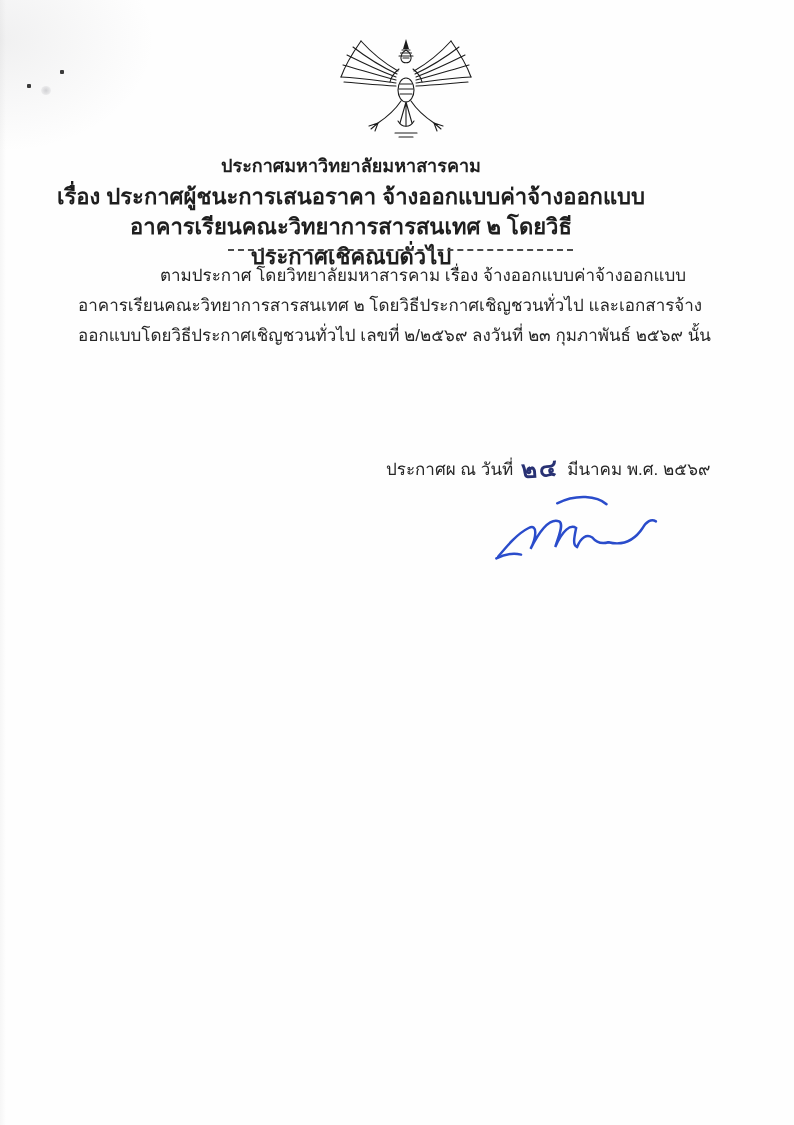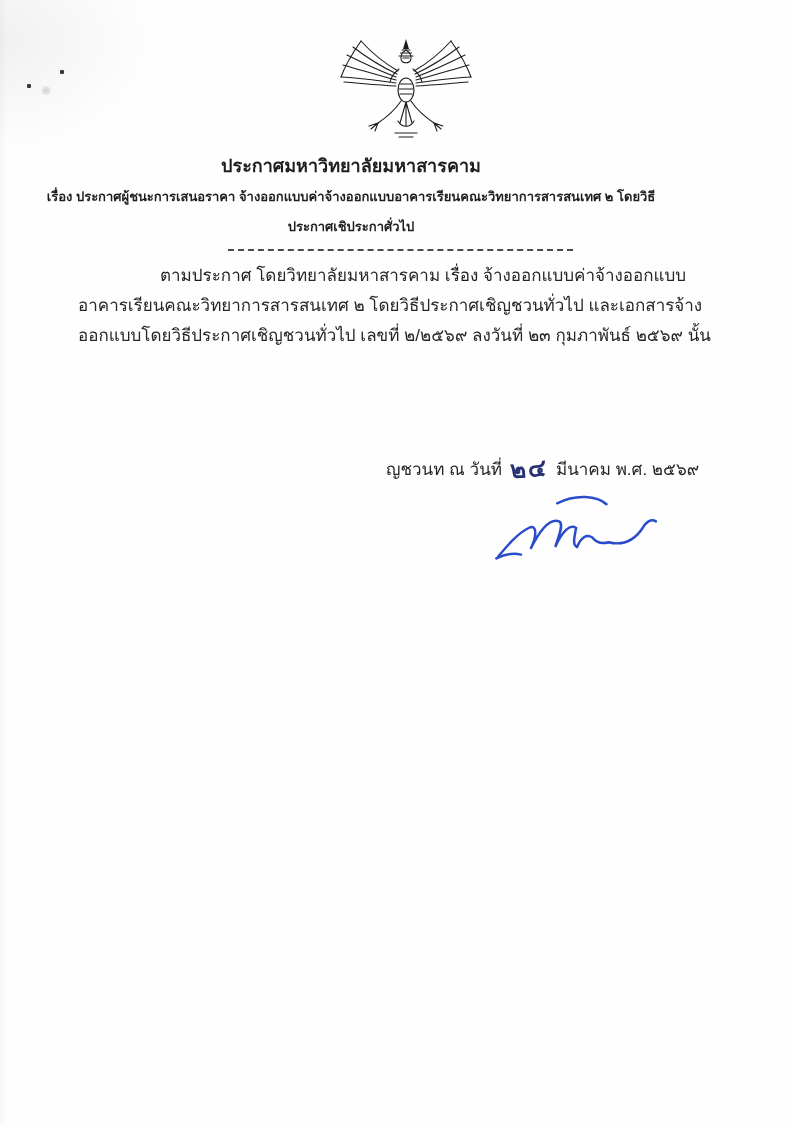--- a/index.html
+++ b/index.html
@@ -19,21 +19,21 @@
       #fefefe;
   }
   .speck{position:absolute;background:#3a3a3a;border-radius:1px;}
   .smudge{position:absolute;width:10px;height:9px;border-radius:50%;
     background:radial-gradient(circle,rgba(90,90,100,0.25),rgba(255,255,255,0));}
 
   .emblem{position:absolute;left:336px;top:36px;width:140px;height:114px;}
 
   .header{position:absolute;left:0;top:150px;width:702px;text-align:center;}
   .header .org{font-size:18px;font-weight:bold;line-height:32px;color:#1e1e1e;}
-  .header .subject{font-size:13px;font-weight:bold;line-height:30px;color:#1e1e1e;padding:0 40px;}
+  .header .subject{font-size:22px;font-weight:bold;line-height:30px;color:#1e1e1e;padding:0 40px;}
 
   .divider{position:absolute;left:228px;top:249px;width:345px;height:0;
     border-top:2px dashed #4b4b4b;}
 
   .bodytext{position:absolute;left:78px;top:261px;width:648px;
     font-size:17px;line-height:30px;color:#262626;}
   .bodytext p{margin:0;text-indent:82px;}
   .b{font-weight:normal;color:#1d1d1d;}
 
   .dateline{position:absolute;left:386px;top:447px;width:360px;
@@ -99,31 +99,31 @@
 
       <path d="M70,65 L64,86 M70,65 L70,89 M70,65 L76,86"></path>
       <path d="M62,84 C66,91 74,91 78,84"></path>
       <path d="M59,96 h22 M63,100 h14"></path>
     </svg>
   </div>
 
   <div class="header">
     <div class="org">ประกาศมหาวิทยาลัยมหาสารคาม</div>
     <div class="subject">เรื่อง ประกาศผู้ชนะการเสนอราคา จ้างออกแบบค่าจ้างออกแบบอาคารเรียนคณะวิทยาการสารสนเทศ ๒ โดยวิธี</div>
-    <div class="subject">ประกาศเชิประกาศั่วไป</div>
+    <div class="subject">ประกาศเชิคณบดั่วไป</div>
   </div>
 
   <div class="divider"></div>
 
   <div class="bodytext">
     <p><span class="b">ตามประกาศ</span><span> โดยวิทยาลัยมหาสารคาม </span><span class="b">เรื่อง</span><span> จ้างออกแบบค่าจ้างออกแบบอาคารเรียนคณะวิทยาการสารสนเทศ ๒ โดยวิธีประกาศเชิญชวนทั่วไป และเอกสารจ้างออกแบบโดยวิธีประกาศเชิญชวนทั่วไป เลขที่ ๒/๒๕๖๙ ลงวันที่ ๒๓ กุมภาพันธ์ ๒๕๖๙ </span><span class="b">นั้น</span></p>
   </div>
 
   <div class="dateline">
-    <span>ญชวนท ณ วันที่</span><span class="hw-date">๒๔</span><span>มีนาคม พ.ศ. ๒๕๖๙</span>
+    <span>ประกาศผ ณ วันที่</span><span class="hw-date">๒๔</span><span>มีนาคม พ.ศ. ๒๕๖๙</span>
   </div>
 
   <div class="signature">
     <svg viewBox="0 0 190 80" width="182" height="76" fill="none" stroke="#2a4ccb" stroke-width="2.6" stroke-linecap="round">
       <path d="M72,14 C92,4 114,6 124,15"></path>
       <path d="M10,70 C20,58 30,46 42,40 C52,35 50,50 44,62 C56,38 66,30 74,33 C80,36 72,52 70,60 C78,42 86,36 92,40 C90,50 88,58 93,60 C97,50 103,46 109,50 C113,55 119,57 126,55"></path>
       <path d="M126,55 C142,59 154,52 162,40 C166,33 171,30 176,33"></path>
       <path d="M8,72 C16,68 26,66 34,68"></path>
     </svg>
   </div>

